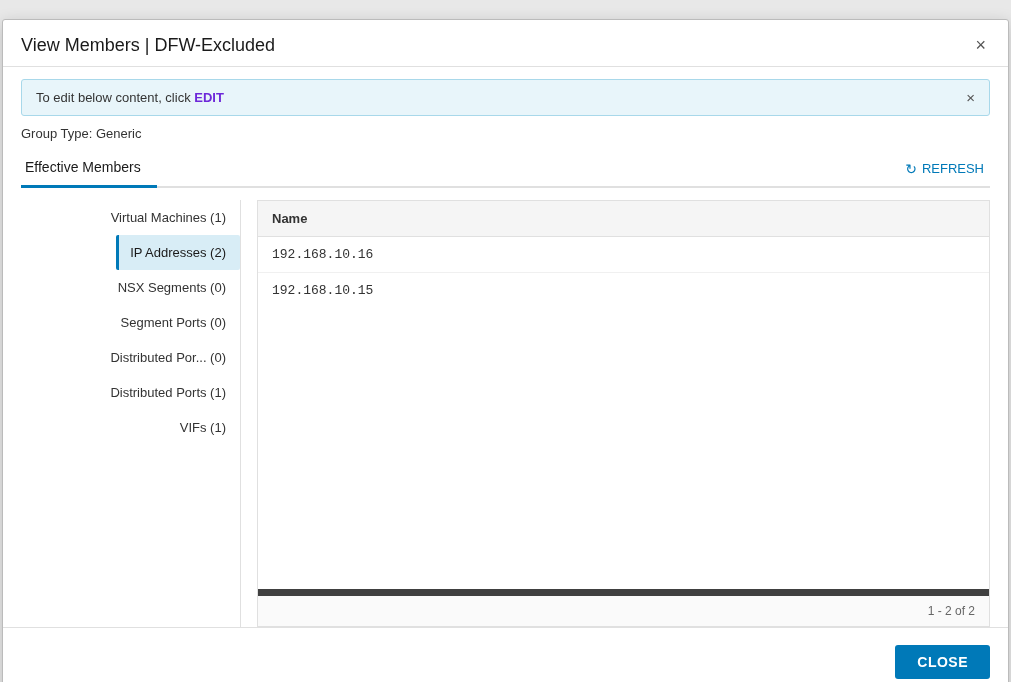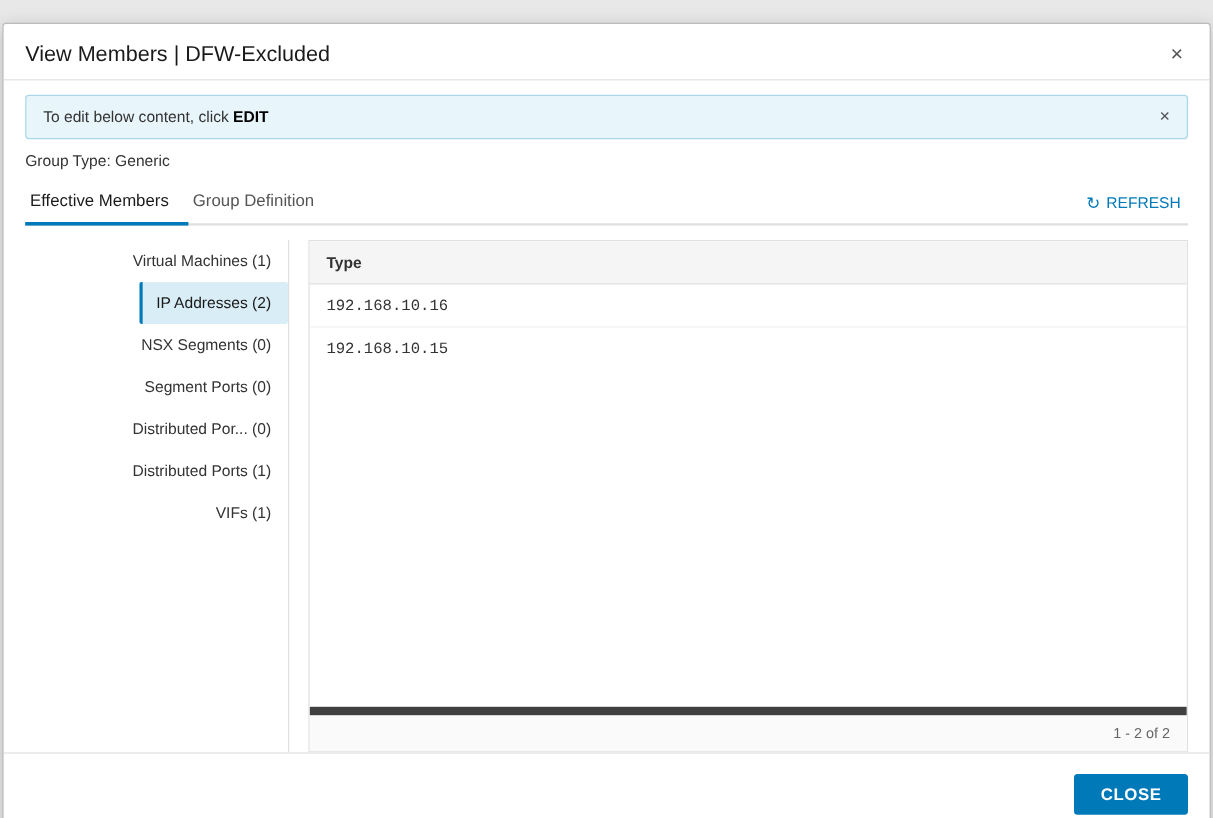--- a/index.html
+++ b/index.html
@@ -70,21 +70,21 @@
       border-radius: 3px;
       padding: 10px 14px;
       margin: 12px 0 10px 0;
       flex-shrink: 0;
     }
     .info-banner-text {
       font-size: 13px;
       color: #333;
     }
     .info-banner-text .edit-link {
-      color: #000000;
+      color: #6d28d9;
       font-weight: 600;
       cursor: pointer;
       text-decoration: none;
     }
     .banner-close {
       cursor: pointer;
       color: #555;
       font-size: 15px;
       border: none;
       background: none;
@@ -258,21 +258,20 @@
           <a class="edit-link" href="#">EDIT</a>
         </span>
         <button class="banner-close">×</button>
       </div>
 
       <div class="group-type-label">Group Type: Generic</div>
 
       <div class="tabs-row">
         <div class="tabs">
           <span class="tab active">Effective Members</span>
-          <span class="tab">Group Definition</span>
         </div>
         <button class="refresh-btn">
           <span class="refresh-icon">↻</span>
           <span>REFRESH</span>
         </button>
       </div>
 
       <div class="content-area">
 
         <div class="left-panel">
@@ -284,21 +283,21 @@
           <div class="left-item">Distributed Ports (1)</div>
           <div class="left-item">VIFs (1)</div>
         </div>
 
         <div class="right-panel">
           <div class="table-wrapper">
             <div class="table-scroll">
               <table class="data-table">
                 <thead>
                   <tr>
-                    <th>Type</th>
+                    <th>Name</th>
                   </tr>
                 </thead>
                 <tbody>
                   <tr class="table-row">
                     <td>192.168.10.16</td>
                   </tr>
                   <tr class="table-row">
                     <td>192.168.10.15</td>
                   </tr>
                 </tbody>

